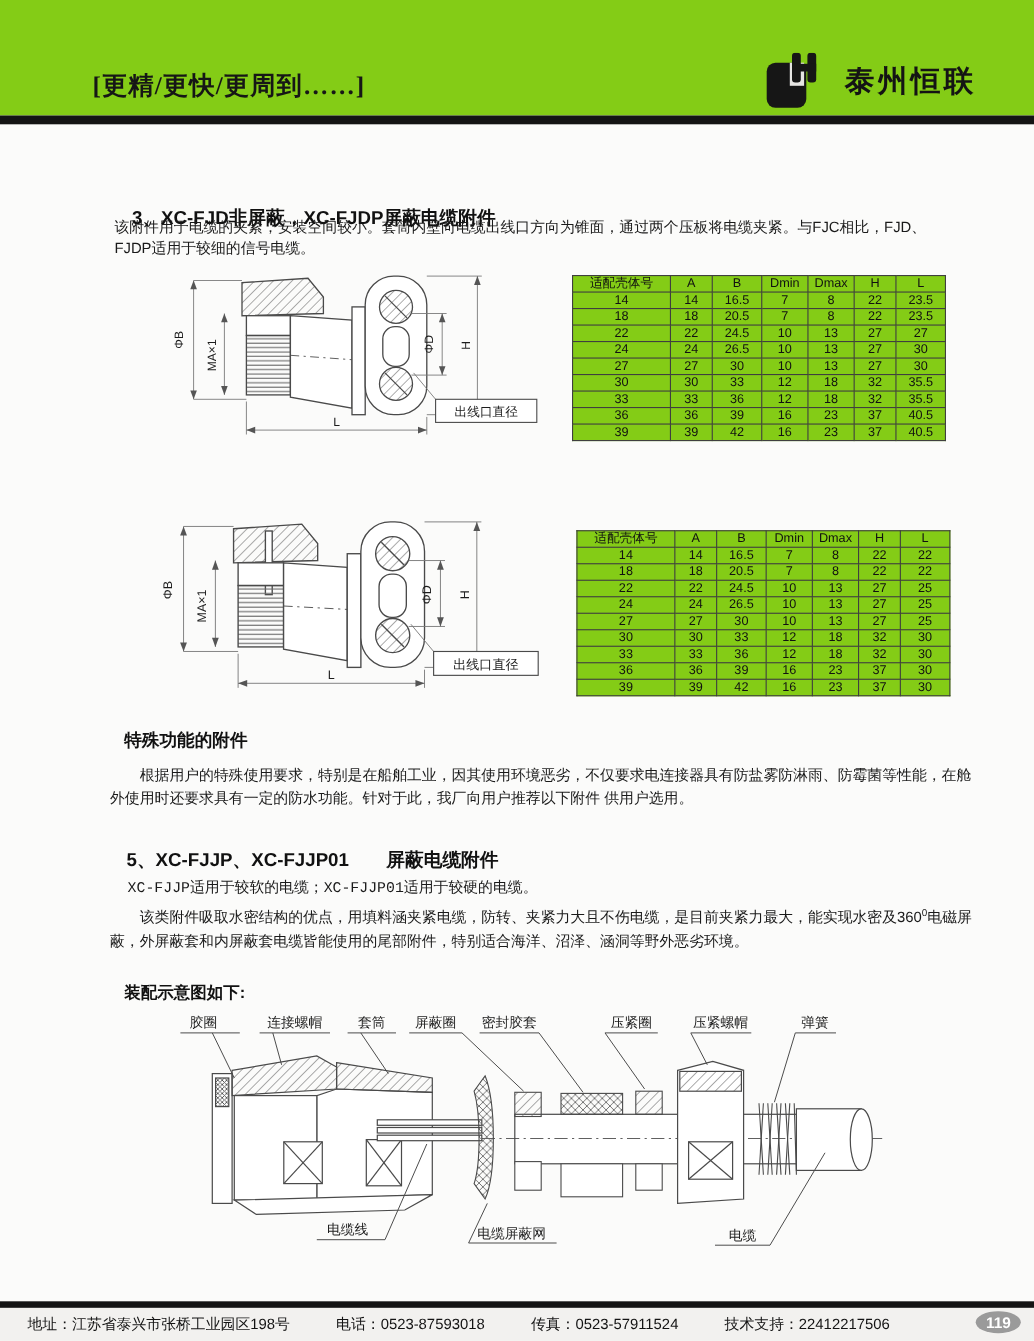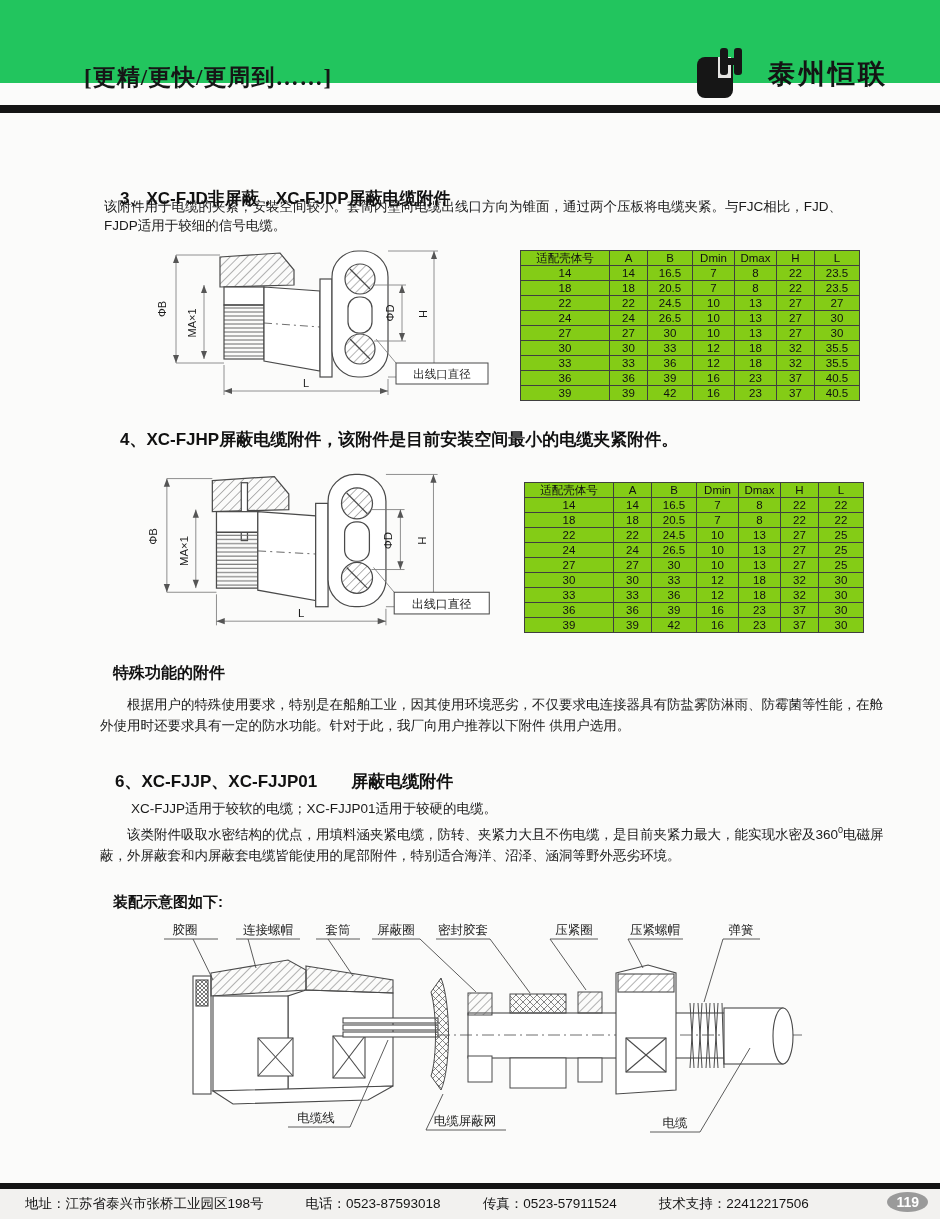--- a/index.html
+++ b/index.html
@@ -1,39 +1,39 @@
 <!DOCTYPE html>
 <html lang="zh"><head>
 <meta charset="utf-8">
 <style>
   html,body{margin:0;padding:0;}
   body{width:940px;height:1219px;background:#f5f4f2;font-family:"Liberation Sans",sans-serif;color:#1c1c1c;}
   .page{position:relative;width:940px;height:1219px;background:#fbfbfa;overflow:hidden;}
 
   
-  .hdr{position:absolute;top:0;left:0;width:940px;height:83px;background:#22c55e;}
+  .hdr{position:absolute;top:0;left:0;width:940px;height:105px;background:#84cc16;}
   .slogan{position:absolute;left:84px;top:62px;font-family:"Liberation Serif",serif;font-weight:bold;font-size:23px;letter-spacing:1px;color:#161616;}
   .brand{position:absolute;right:52px;top:48px;display:flex;align-items:center;gap:10px;}
   .brand-name{font-size:27px;font-weight:900;letter-spacing:3px;color:#141414;}
   .bar{position:absolute;left:0;width:940px;background:#141414;}
   .top-bar{top:105px;height:8px;}
   .foot-bar{top:1183px;height:6px;}
 
   
   .sec-title{position:absolute;font-size:17px;font-weight:bold;color:#111;margin:0;white-space:pre;}
   .s3-title{left:120px;top:155px;margin-top:32px;}
   .s4-title{left:120px;top:428px;}
   .s5-title{left:115px;top:770px;}
   .sub-title{position:absolute;font-size:16px;font-weight:bold;color:#111;margin:0;}
   .special-title{left:113px;top:663px;}
   .assembly-title{left:113px;top:893px;font-size:15px;}
   .body-text{position:absolute;font-size:13.5px;line-height:20px;margin:0;color:#1a1a1a;}
   .s3-desc{left:104px;top:197px;width:770px;line-height:19px;}
   .special-body{left:100px;top:694px;width:785px;line-height:21px;text-indent:2em;}
-  .s5-p1{left:131px;top:799px;width:740px;}
+  .s5-p1{left:116px;top:799px;width:740px;font-family:Liberation Mono, monospace;}
   .s5-p2{left:100px;top:820px;width:788px;line-height:21px;text-indent:2em;}
   sup{font-size:9px;}
 
   
   .spec-table{position:absolute;border-collapse:collapse;background:#84cc16;}
   .t1{left:520px;top:250px;}
   .t2{left:524px;top:482px;}
   .spec-table th,.spec-table td{border:1px solid #3f3f3f;font-size:11.5px;font-weight:normal;text-align:center;padding:0 2px;height:14px;line-height:13px;color:#111;}
   .spec-table th:first-child,.spec-table td:first-child{width:84px;}
   .spec-table th:nth-child(2),.spec-table td:nth-child(2){width:33px;}
@@ -229,21 +229,20 @@
           <td>39</td>
           <td>42</td>
           <td>16</td>
           <td>23</td>
           <td>37</td>
           <td>40.5</td>
         </tr>
       </tbody>
   </table>
 
-  <h2 class="sec-title s4-title">4、XC-FJHP屏蔽电缆附件，该附件是目前安装空间最小的电缆夹紧附件。</h2>
 
   <svg class="drawing d2" viewBox="0 0 360 165">
     <defs>
       <pattern id="h2p" width="6" height="6" patternUnits="userSpaceOnUse" patternTransform="rotate(45)">
         <line x1="0" y1="0" x2="0" y2="6" stroke="#6a6a6a" stroke-width="1"></line>
       </pattern>
       <pattern id="r2p" width="6" height="4" patternUnits="userSpaceOnUse">
         <line x1="0" y1="1" x2="6" y2="1" stroke="#6a6a6a" stroke-width="1"></line>
       </pattern>
     </defs>
@@ -394,21 +393,21 @@
           <td>23</td>
           <td>37</td>
           <td>30</td>
         </tr>
       </tbody>
   </table>
 
   <h3 class="sub-title special-title">特殊功能的附件</h3>
   <p class="body-text special-body">根据用户的特殊使用要求，特别是在船舶工业，因其使用环境恶劣，不仅要求电连接器具有防盐雾防淋雨、防霉菌等性能，在舱外使用时还要求具有一定的防水功能。针对于此，我厂向用户推荐以下附件 供用户选用。</p>
 
-  <h2 class="sec-title s5-title">6、XC-FJJP、XC-FJJP01　　屏蔽电缆附件</h2>
+  <h2 class="sec-title s5-title">5、XC-FJJP、XC-FJJP01　　屏蔽电缆附件</h2>
   <p class="body-text s5-p1">XC-FJJP适用于较软的电缆；XC-FJJP01适用于较硬的电缆。</p>
   <p class="body-text s5-p2"><span>该类附件吸取水密结构的优点，用填料涵夹紧电缆，防转、夹紧力大且不伤电缆，是目前夹紧力最大，能实现水密及360</span><sup>0</sup><span>电磁屏蔽，外屏蔽套和内屏蔽套电缆皆能使用的尾部附件，特别适合海洋、沼泽、涵洞等野外恶劣环境。</span></p>
 
   <h3 class="sub-title assembly-title">装配示意图如下:</h3>
 
   <svg class="drawing assembly-svg" viewBox="0 0 802 240">
     <defs>
       <pattern id="ah" width="6" height="6" patternUnits="userSpaceOnUse" patternTransform="rotate(45)">
         <line x1="0" y1="0" x2="0" y2="6" stroke="#666" stroke-width="1"></line>
       </pattern>

